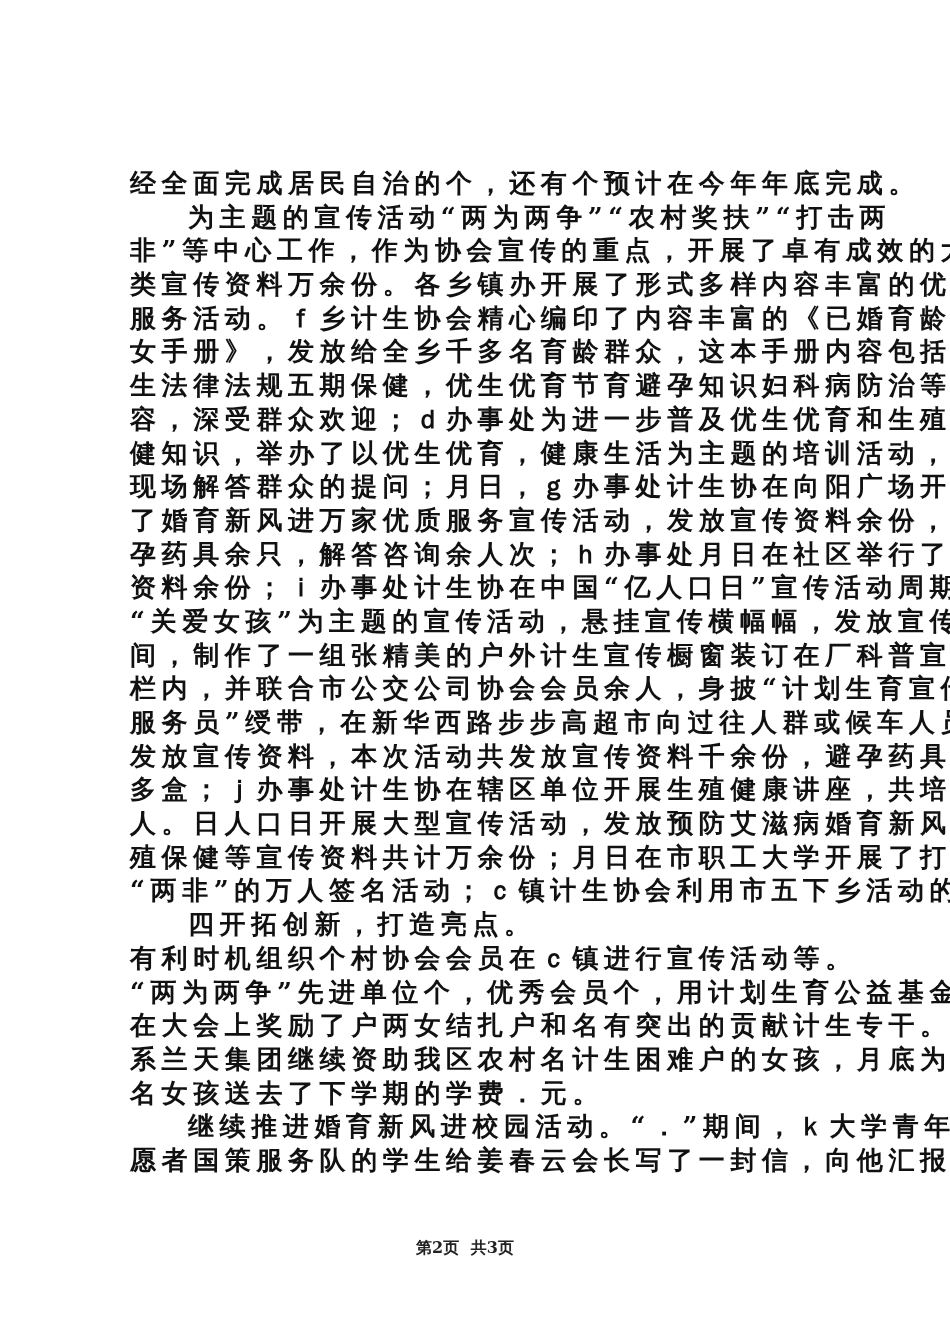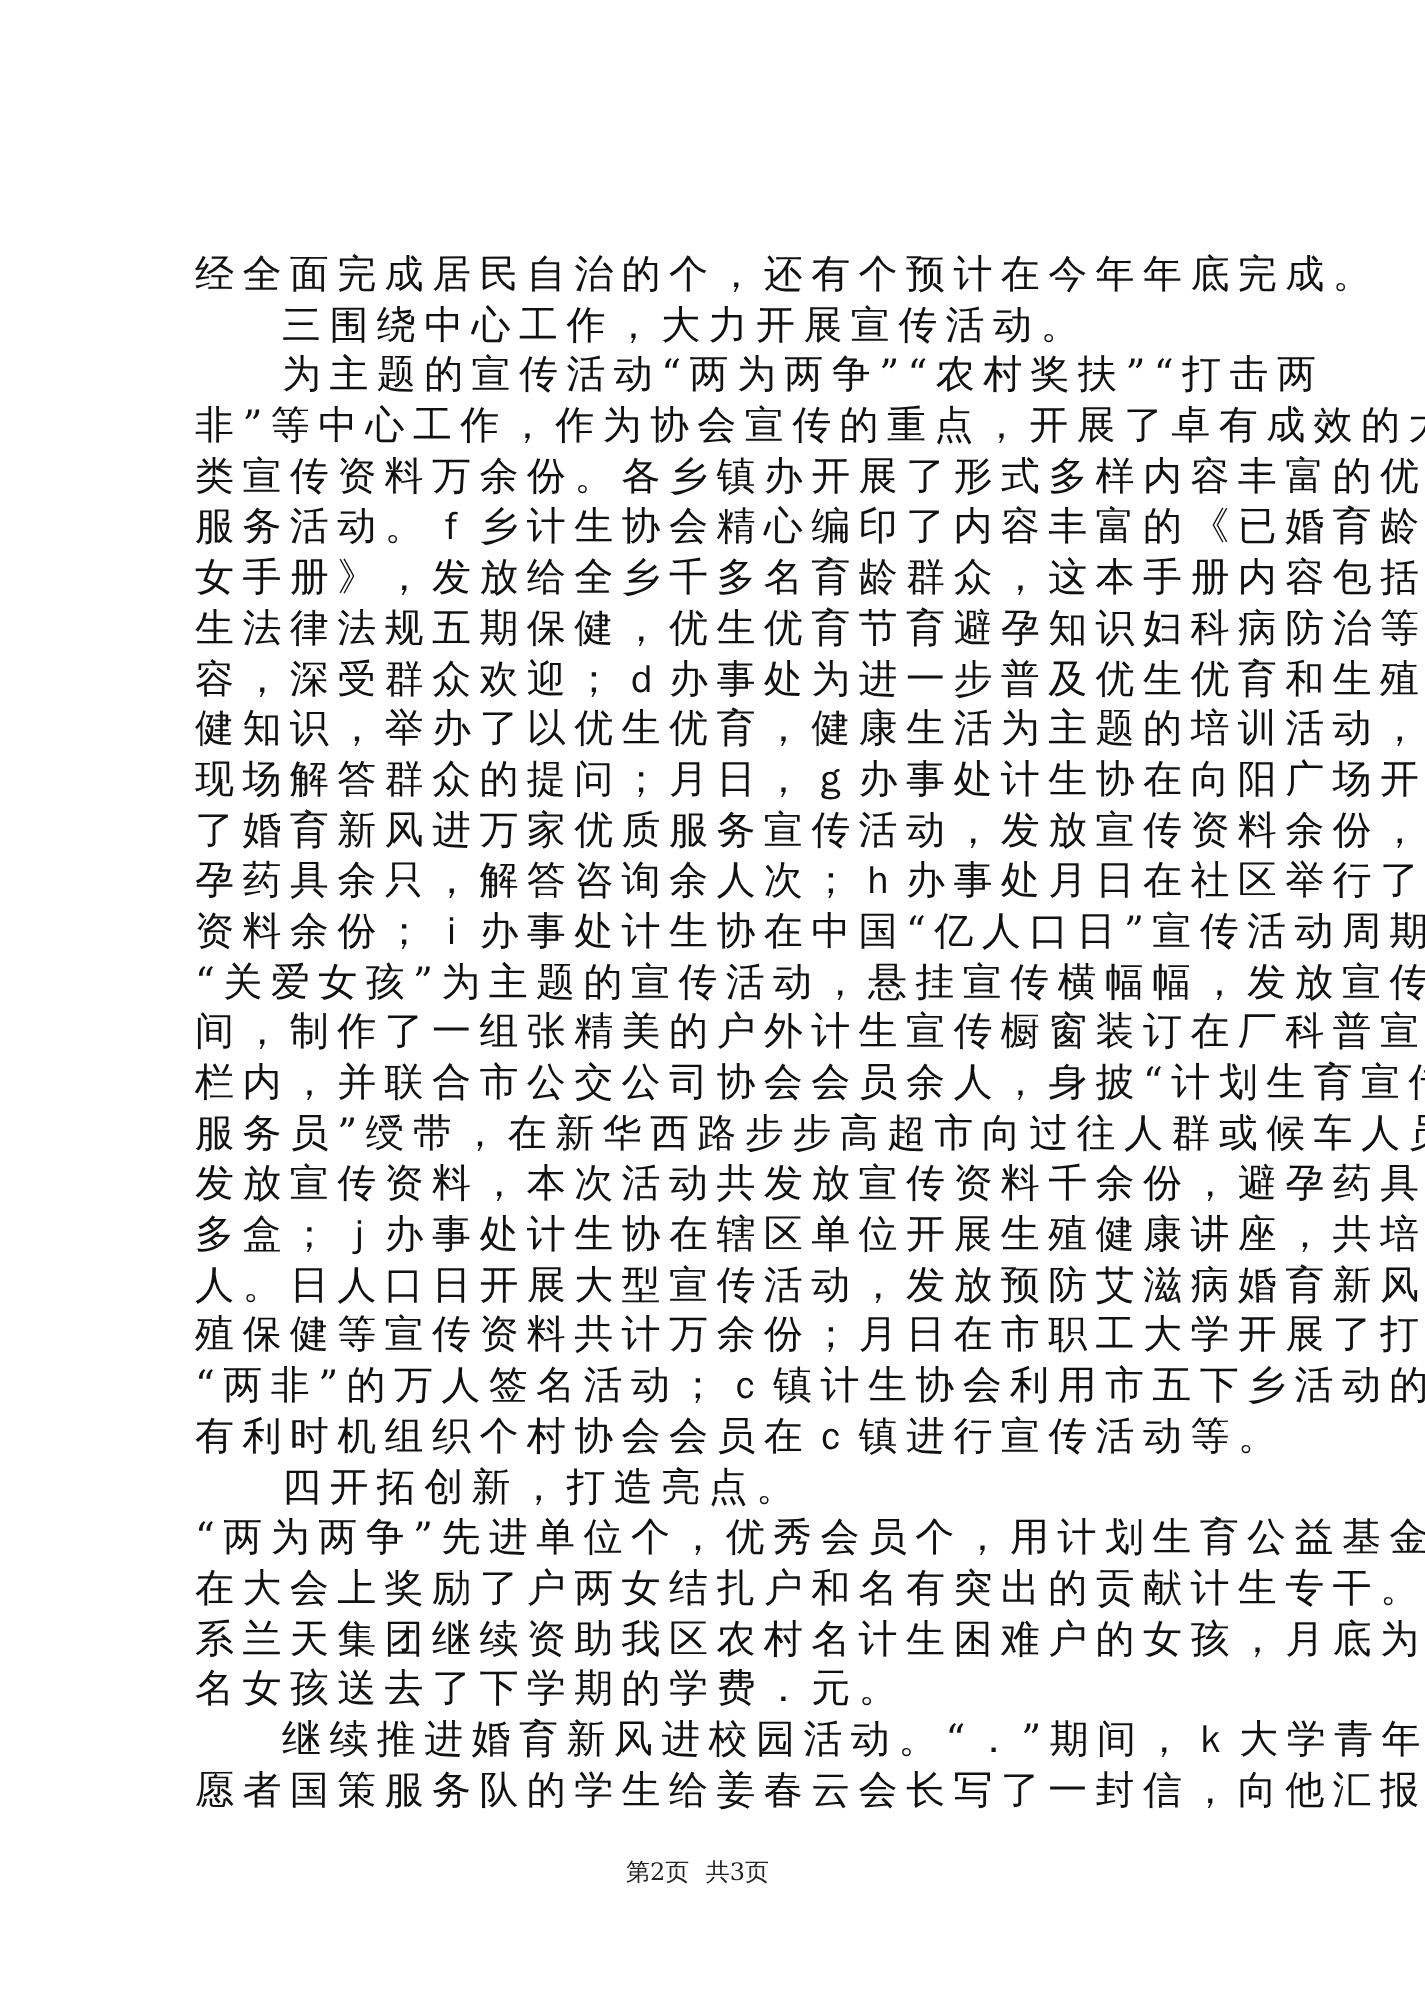--- a/index.html
+++ b/index.html
@@ -1,33 +1,32 @@
 <!DOCTYPE html>
 <html><head>
 <meta charset="utf-8">
 <style>
   html, body { margin: 0; padding: 0; background: #ffffff; }
   body { width: 950px; height: 1344px; position: relative; overflow: hidden;
          font-family: "DejaVu Serif", "Liberation Serif", serif; color: #111; }
-  .page { position: absolute; left: 0; top: 0; width: 950px; height: 1344px; background: #fff; }
+  .page { position: absolute; left: 0; top: 0; width: 950px; height: 1344px; background: #fff; font-weight: bold; }
   .body-text { position: absolute; left: 130px; top: 167px; width: 700px; }
   .line { height: 33.7px; line-height: 33.7px; font-size: 26px; white-space: nowrap;
           letter-spacing: 5.6px; overflow: visible; }
   .line.indent { padding-left: 58px; }
   .footer { position: absolute; top: 1238px; left: 0; width: 930px; text-align: center;
             font-size: 16px; color: #222; }
   .footer span { margin: 0 3px; }
 </style>
 </head>
 <body>
 
 <div class="page">
   <div class="body-text" id="body-text">
       <div class="line">经全面完成居民自治的个，还有个预计在今年年底完成。</div>
-      <div class="line indent">三围绕中心工作，大力开展宣传活动。</div>
       <div class="line indent">为主题的宣传活动“两为两争”“农村奖扶”“打击两</div>
       <div class="line">非”等中心工作，作为协会宣传的重点，开展了卓有成效的大</div>
       <div class="line">类宣传资料万余份。各乡镇办开展了形式多样内容丰富的优质</div>
       <div class="line">服务活动。ｆ乡计生协会精心编印了内容丰富的《已婚育龄妇</div>
       <div class="line">女手册》，发放给全乡千多名育龄群众，这本手册内容包括计</div>
       <div class="line">生法律法规五期保健，优生优育节育避孕知识妇科病防治等内</div>
       <div class="line">容，深受群众欢迎；ｄ办事处为进一步普及优生优育和生殖保</div>
       <div class="line">健知识，举办了以优生优育，健康生活为主题的培训活动，并</div>
       <div class="line">现场解答群众的提问；月日，ｇ办事处计生协在向阳广场开展</div>
       <div class="line">了婚育新风进万家优质服务宣传活动，发放宣传资料余份，避</div>
@@ -35,22 +34,22 @@
       <div class="line">资料余份；ｉ办事处计生协在中国“亿人口日”宣传活动周期</div>
       <div class="line">“关爱女孩”为主题的宣传活动，悬挂宣传横幅幅，发放宣传</div>
       <div class="line">间，制作了一组张精美的户外计生宣传橱窗装订在厂科普宣传</div>
       <div class="line">栏内，并联合市公交公司协会会员余人，身披“计划生育宣传</div>
       <div class="line">服务员”绶带，在新华西路步步高超市向过往人群或候车人员</div>
       <div class="line">发放宣传资料，本次活动共发放宣传资料千余份，避孕药具千</div>
       <div class="line">多盒；ｊ办事处计生协在辖区单位开展生殖健康讲座，共培训</div>
       <div class="line">人。日人口日开展大型宣传活动，发放预防艾滋病婚育新风生</div>
       <div class="line">殖保健等宣传资料共计万余份；月日在市职工大学开展了打击</div>
       <div class="line">“两非”的万人签名活动；ｃ镇计生协会利用市五下乡活动的</div>
+      <div class="line indent">四开拓创新，打造亮点。</div>
       <div class="line">有利时机组织个村协会会员在ｃ镇进行宣传活动等。</div>
-      <div class="line indent">四开拓创新，打造亮点。</div>
       <div class="line">“两为两争”先进单位个，优秀会员个，用计划生育公益基金</div>
       <div class="line">在大会上奖励了户两女结扎户和名有突出的贡献计生专干。联</div>
       <div class="line">系兰天集团继续资助我区农村名计生困难户的女孩，月底为这</div>
       <div class="line">名女孩送去了下学期的学费．元。</div>
       <div class="line indent">继续推进婚育新风进校园活动。“．”期间，ｋ大学青年志</div>
       <div class="line">愿者国策服务队的学生给姜春云会长写了一封信，向他汇报国</div>
     </div>
   <div class="footer">
     <span>第2页</span>
     <span>共3页</span>

